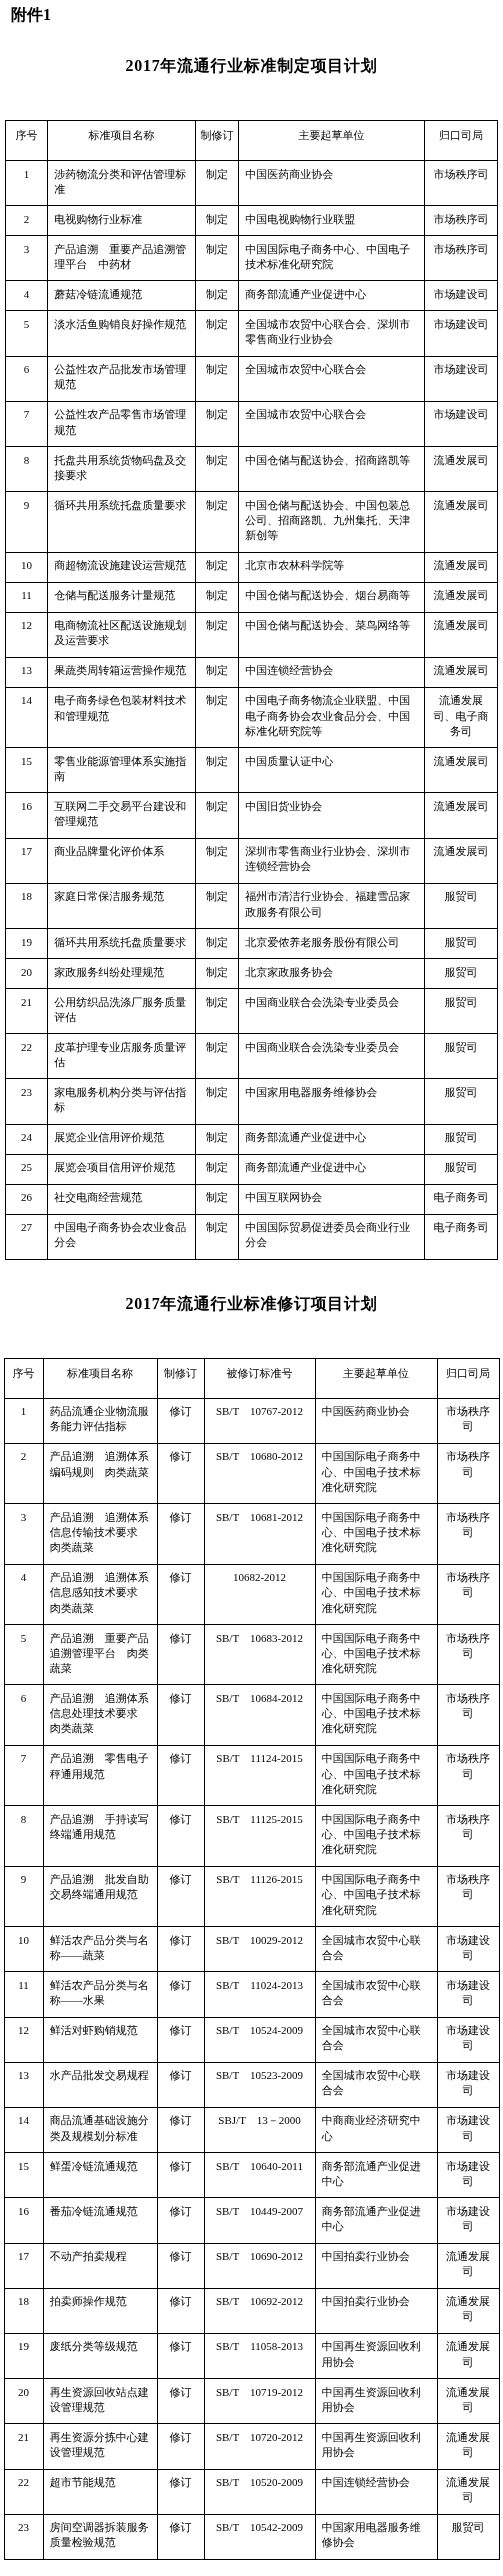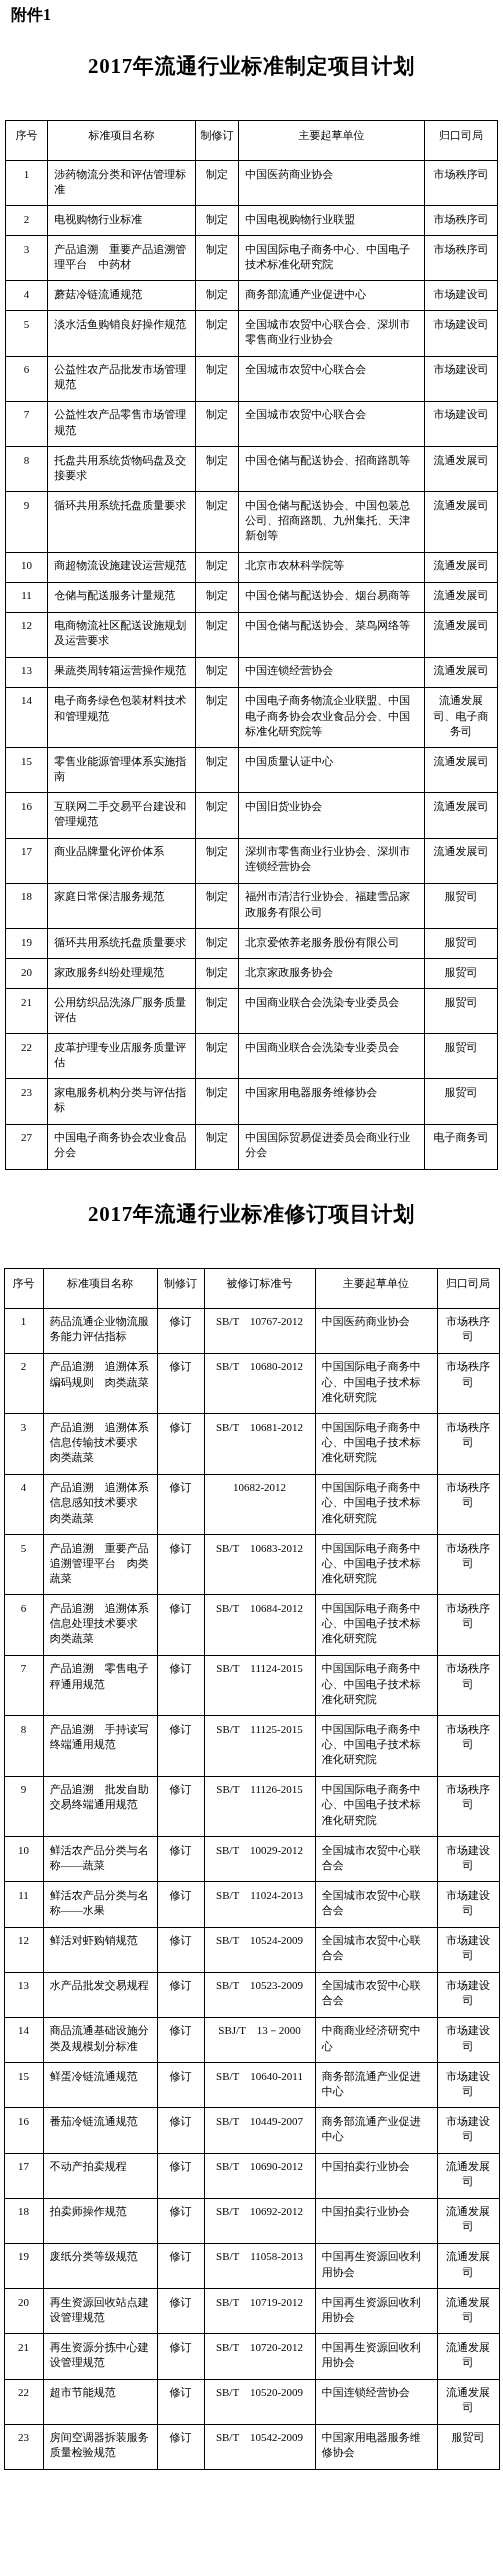--- a/index.html
+++ b/index.html
@@ -17,21 +17,21 @@
     background: #ffffff;
     padding-bottom: 7px;
   }
   .att-label {
     font-size: 16px;
     font-weight: bold;
     padding: 7px 0 0 11px;
     line-height: 15.2px;
   }
   .doc-title {
-    font-size: 21px;
+    font-size: 16px;
     font-weight: bold;
     text-align: center;
     margin: 33px 0 0 0;
     line-height: 22px;
     letter-spacing: 0.7px;
   }
   table.std-table {
     border-collapse: collapse;
     table-layout: fixed;
     margin: 43px auto 0 auto;
@@ -245,20 +245,41 @@
             <td class="al-center">服贸司</td>
           </tr>
           <tr>
             <td class="al-center">23</td>
             <td class="al-left">家电服务机构分类与评估指标</td>
             <td class="al-center">制定</td>
             <td class="al-left">中国家用电器服务维修协会</td>
             <td class="al-center">服贸司</td>
           </tr>
           <tr>
+            <td class="al-center">24</td>
+            <td class="al-left">展览企业信用评价规范</td>
+            <td class="al-center">制定</td>
+            <td class="al-left">商务部流通产业促进中心</td>
+            <td class="al-center">服贸司</td>
+          </tr>
+          <tr>
+            <td class="al-center">25</td>
+            <td class="al-left">展览会项目信用评价规范</td>
+            <td class="al-center">制定</td>
+            <td class="al-left">商务部流通产业促进中心</td>
+            <td class="al-center">服贸司</td>
+          </tr>
+          <tr>
+            <td class="al-center">26</td>
+            <td class="al-left">社交电商经营规范</td>
+            <td class="al-center">制定</td>
+            <td class="al-left">中国互联网协会</td>
+            <td class="al-center">电子商务司</td>
+          </tr>
+          <tr>
             <td class="al-center">27</td>
             <td class="al-left">中国电子商务协会农业食品分会</td>
             <td class="al-center">制定</td>
             <td class="al-left">中国国际贸易促进委员会商业行业分会</td>
             <td class="al-center">电子商务司</td>
           </tr>
         </tbody>
       </table>
   </section>
 

